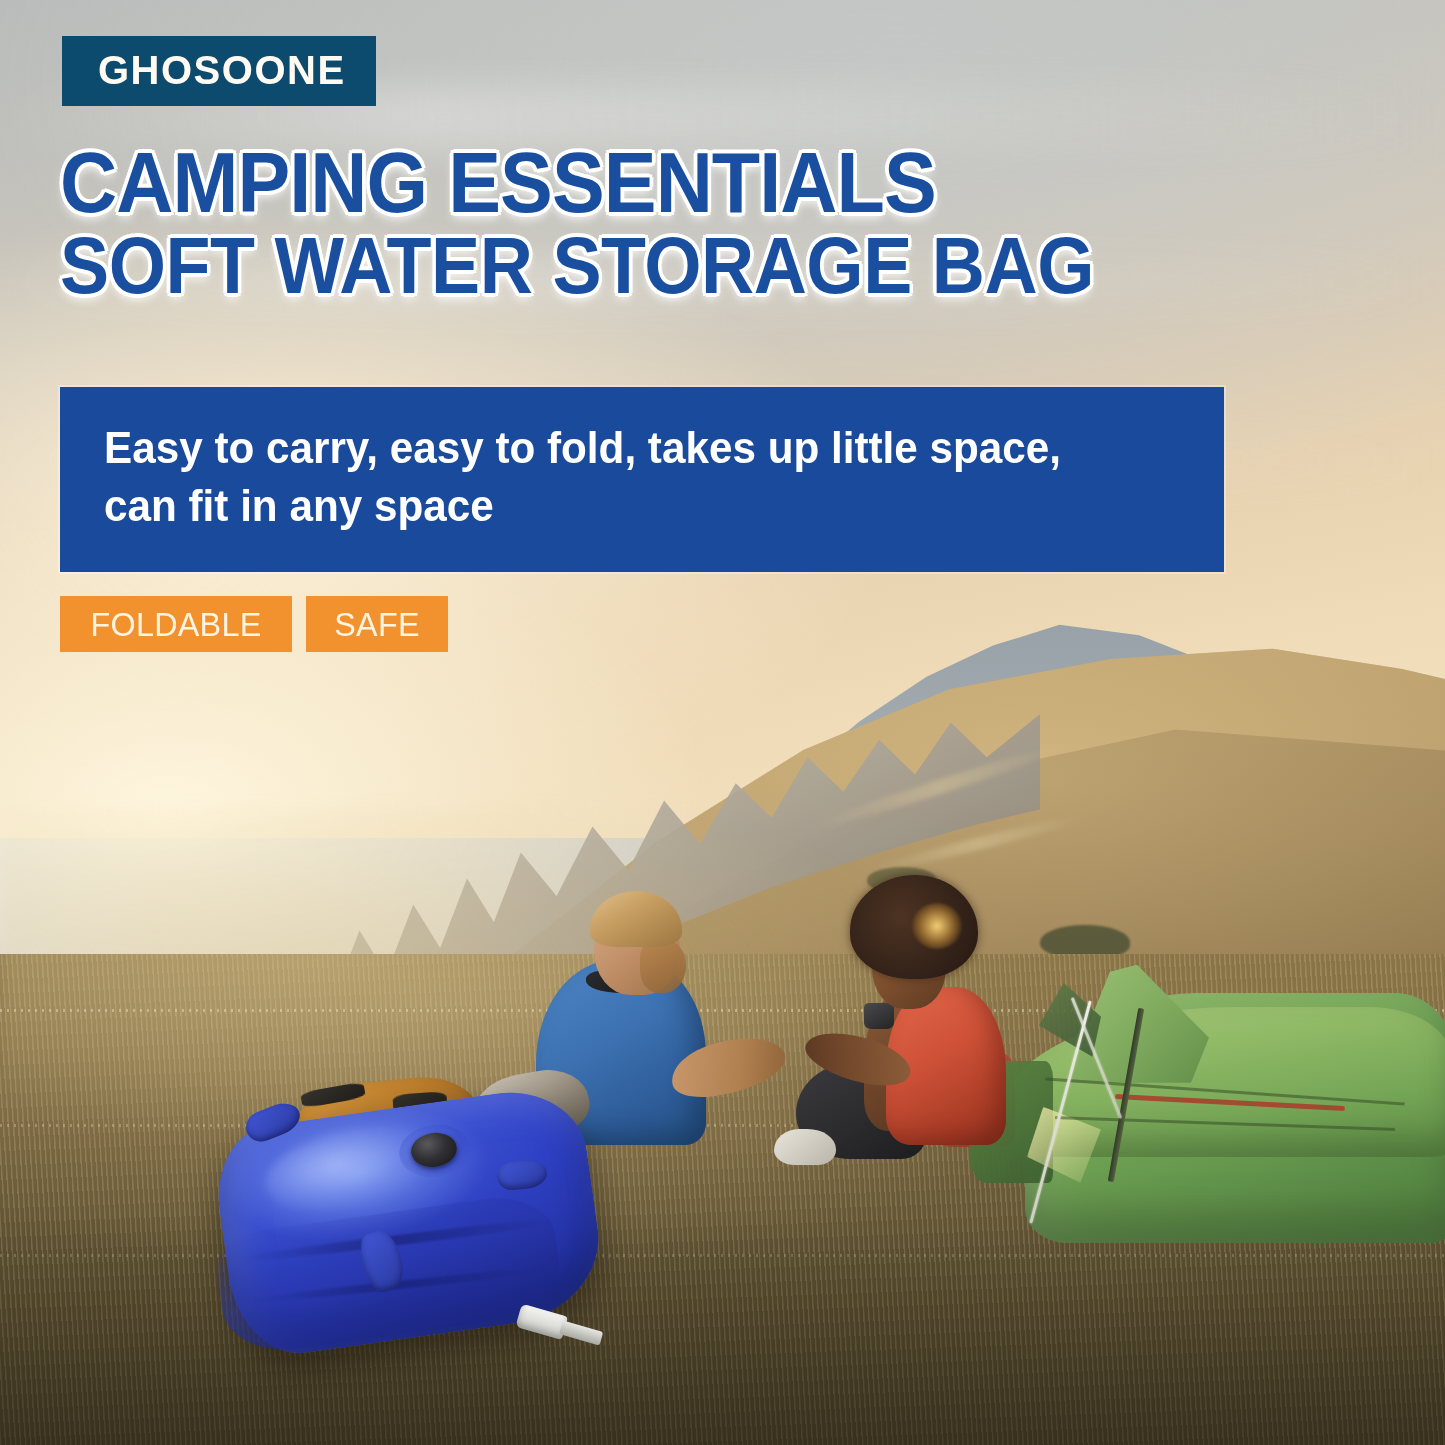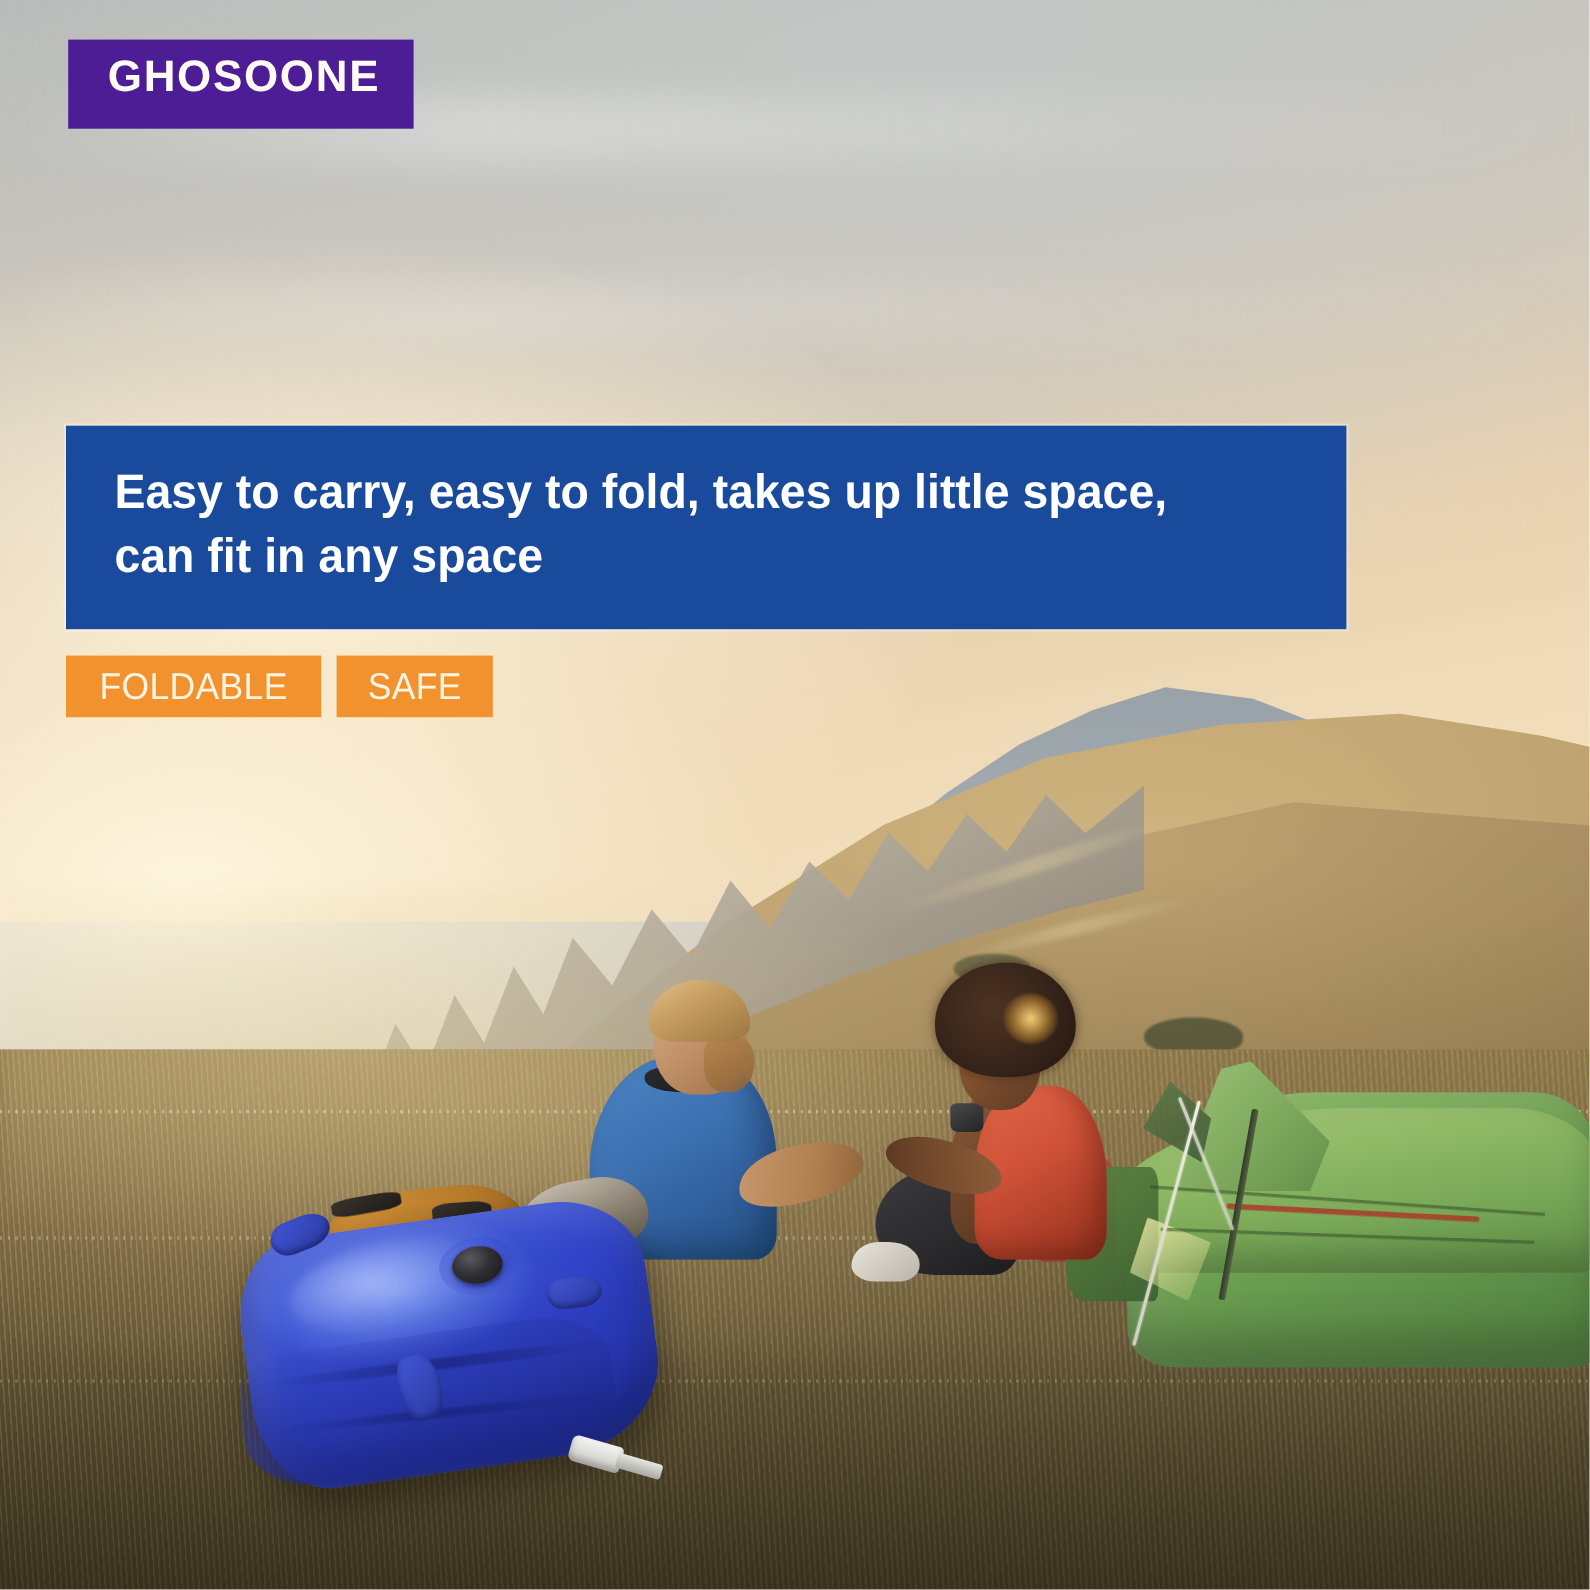--- a/index.html
+++ b/index.html
@@ -319,21 +319,21 @@
   .shoe-fg{
     position:absolute;left:266px;top:-12px;width:118px;height:64px;
     background:linear-gradient(150deg,#cfc8bc 0%,#a59c8c 45%,#5f584c 100%);
     border-radius:46% 40% 30% 36% / 62% 58% 42% 44%;
     transform:rotate(-10deg);
   }
 
   
   .brand-badge{
     position:absolute;left:62px;top:36px;
-    background:#4c1d95;padding:14px 30px 27px 36px;
+    background:#0c4a6e;padding:14px 30px 16px 36px;
   }
   .brand-badge span{
     display:block;color:#FFFBF2;font-size:40px;font-weight:bold;
     letter-spacing:1.5px;line-height:1;
     font-family:"Liberation Sans",sans-serif;
   }
 
   .headline{position:absolute;left:60px;top:140px;width:1330px;}
   .headline .line{
     display:block;color:#1A4FA0;font-weight:bold;
@@ -468,20 +468,24 @@
         <div class="valve-body"></div>
         <div class="valve-tip"></div>
       </div>
     </div>
   </div>
 
   <div class="brand-badge">
     <span>GHOSOONE</span>
   </div>
 
+  <div class="headline">
+    <span class="line l1">CAMPING ESSENTIALS</span>
+    <span class="line l2">SOFT WATER STORAGE BAG</span>
+  </div>
 
   <div class="blue-banner">
     <div class="txt">Easy to carry, easy to fold, takes up little space, can fit in any space</div>
   </div>
 
   <div class="tagrow">
     <div class="tag">
       <span>FOLDABLE</span>
     </div>
     <div class="tag">

